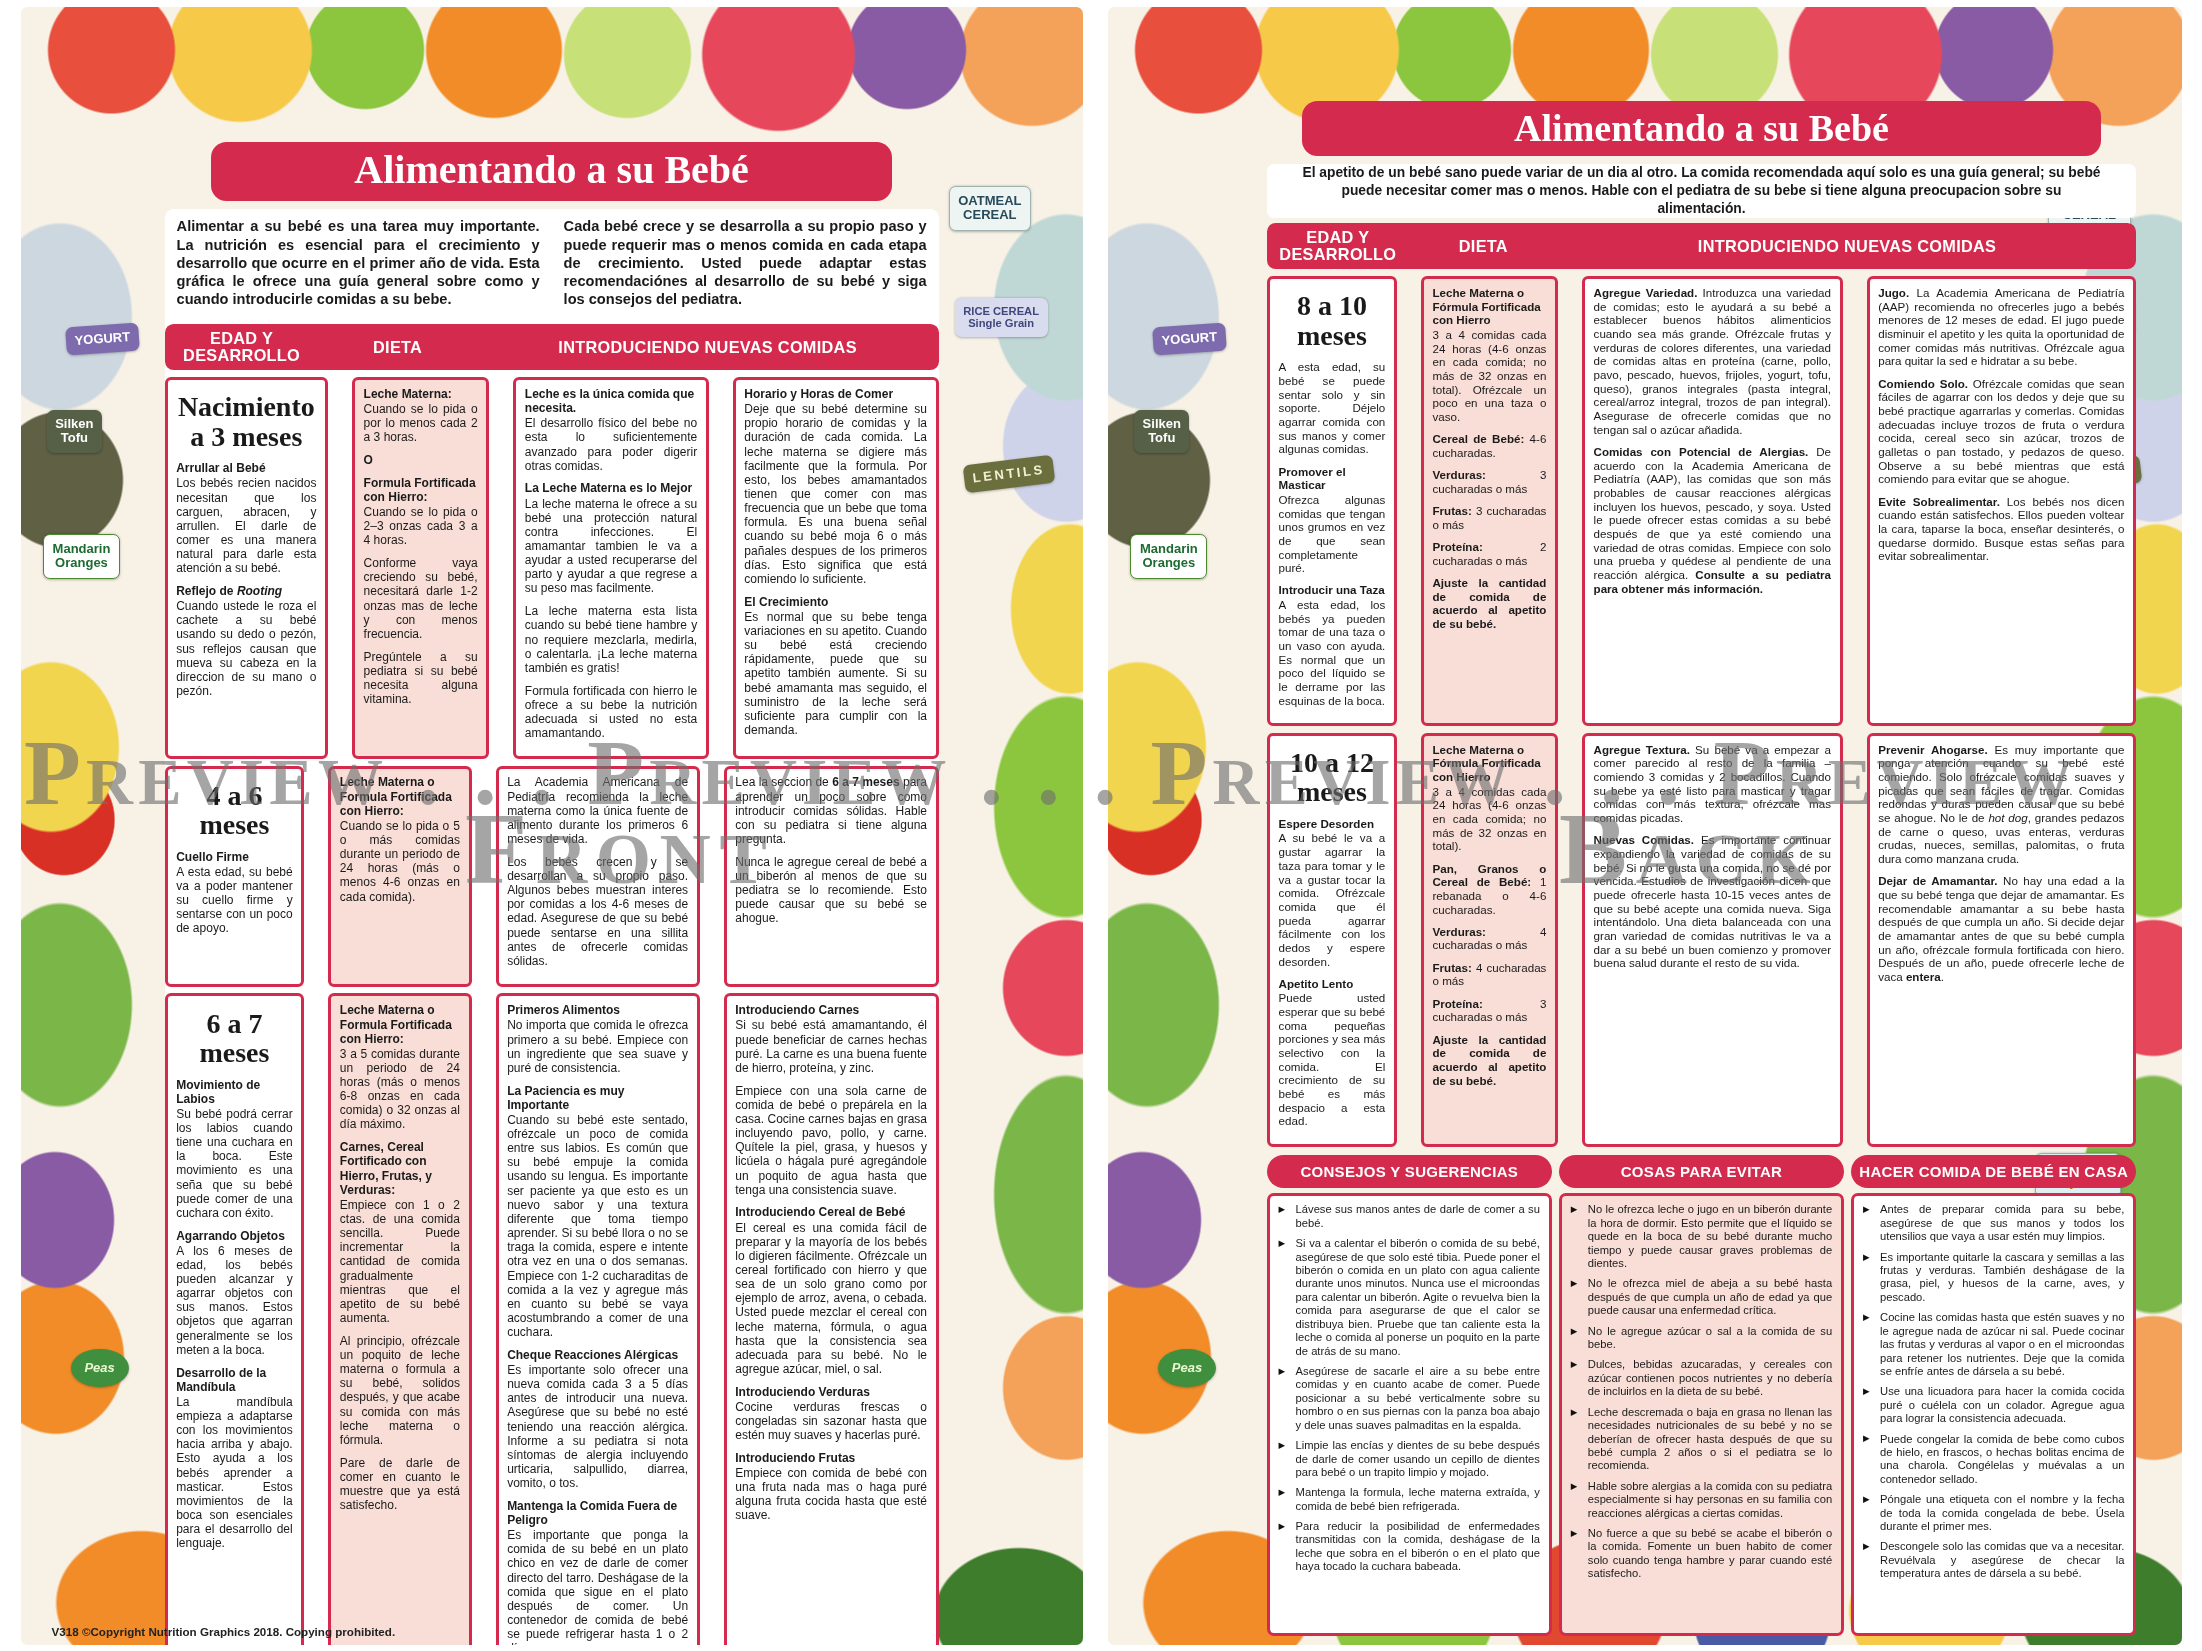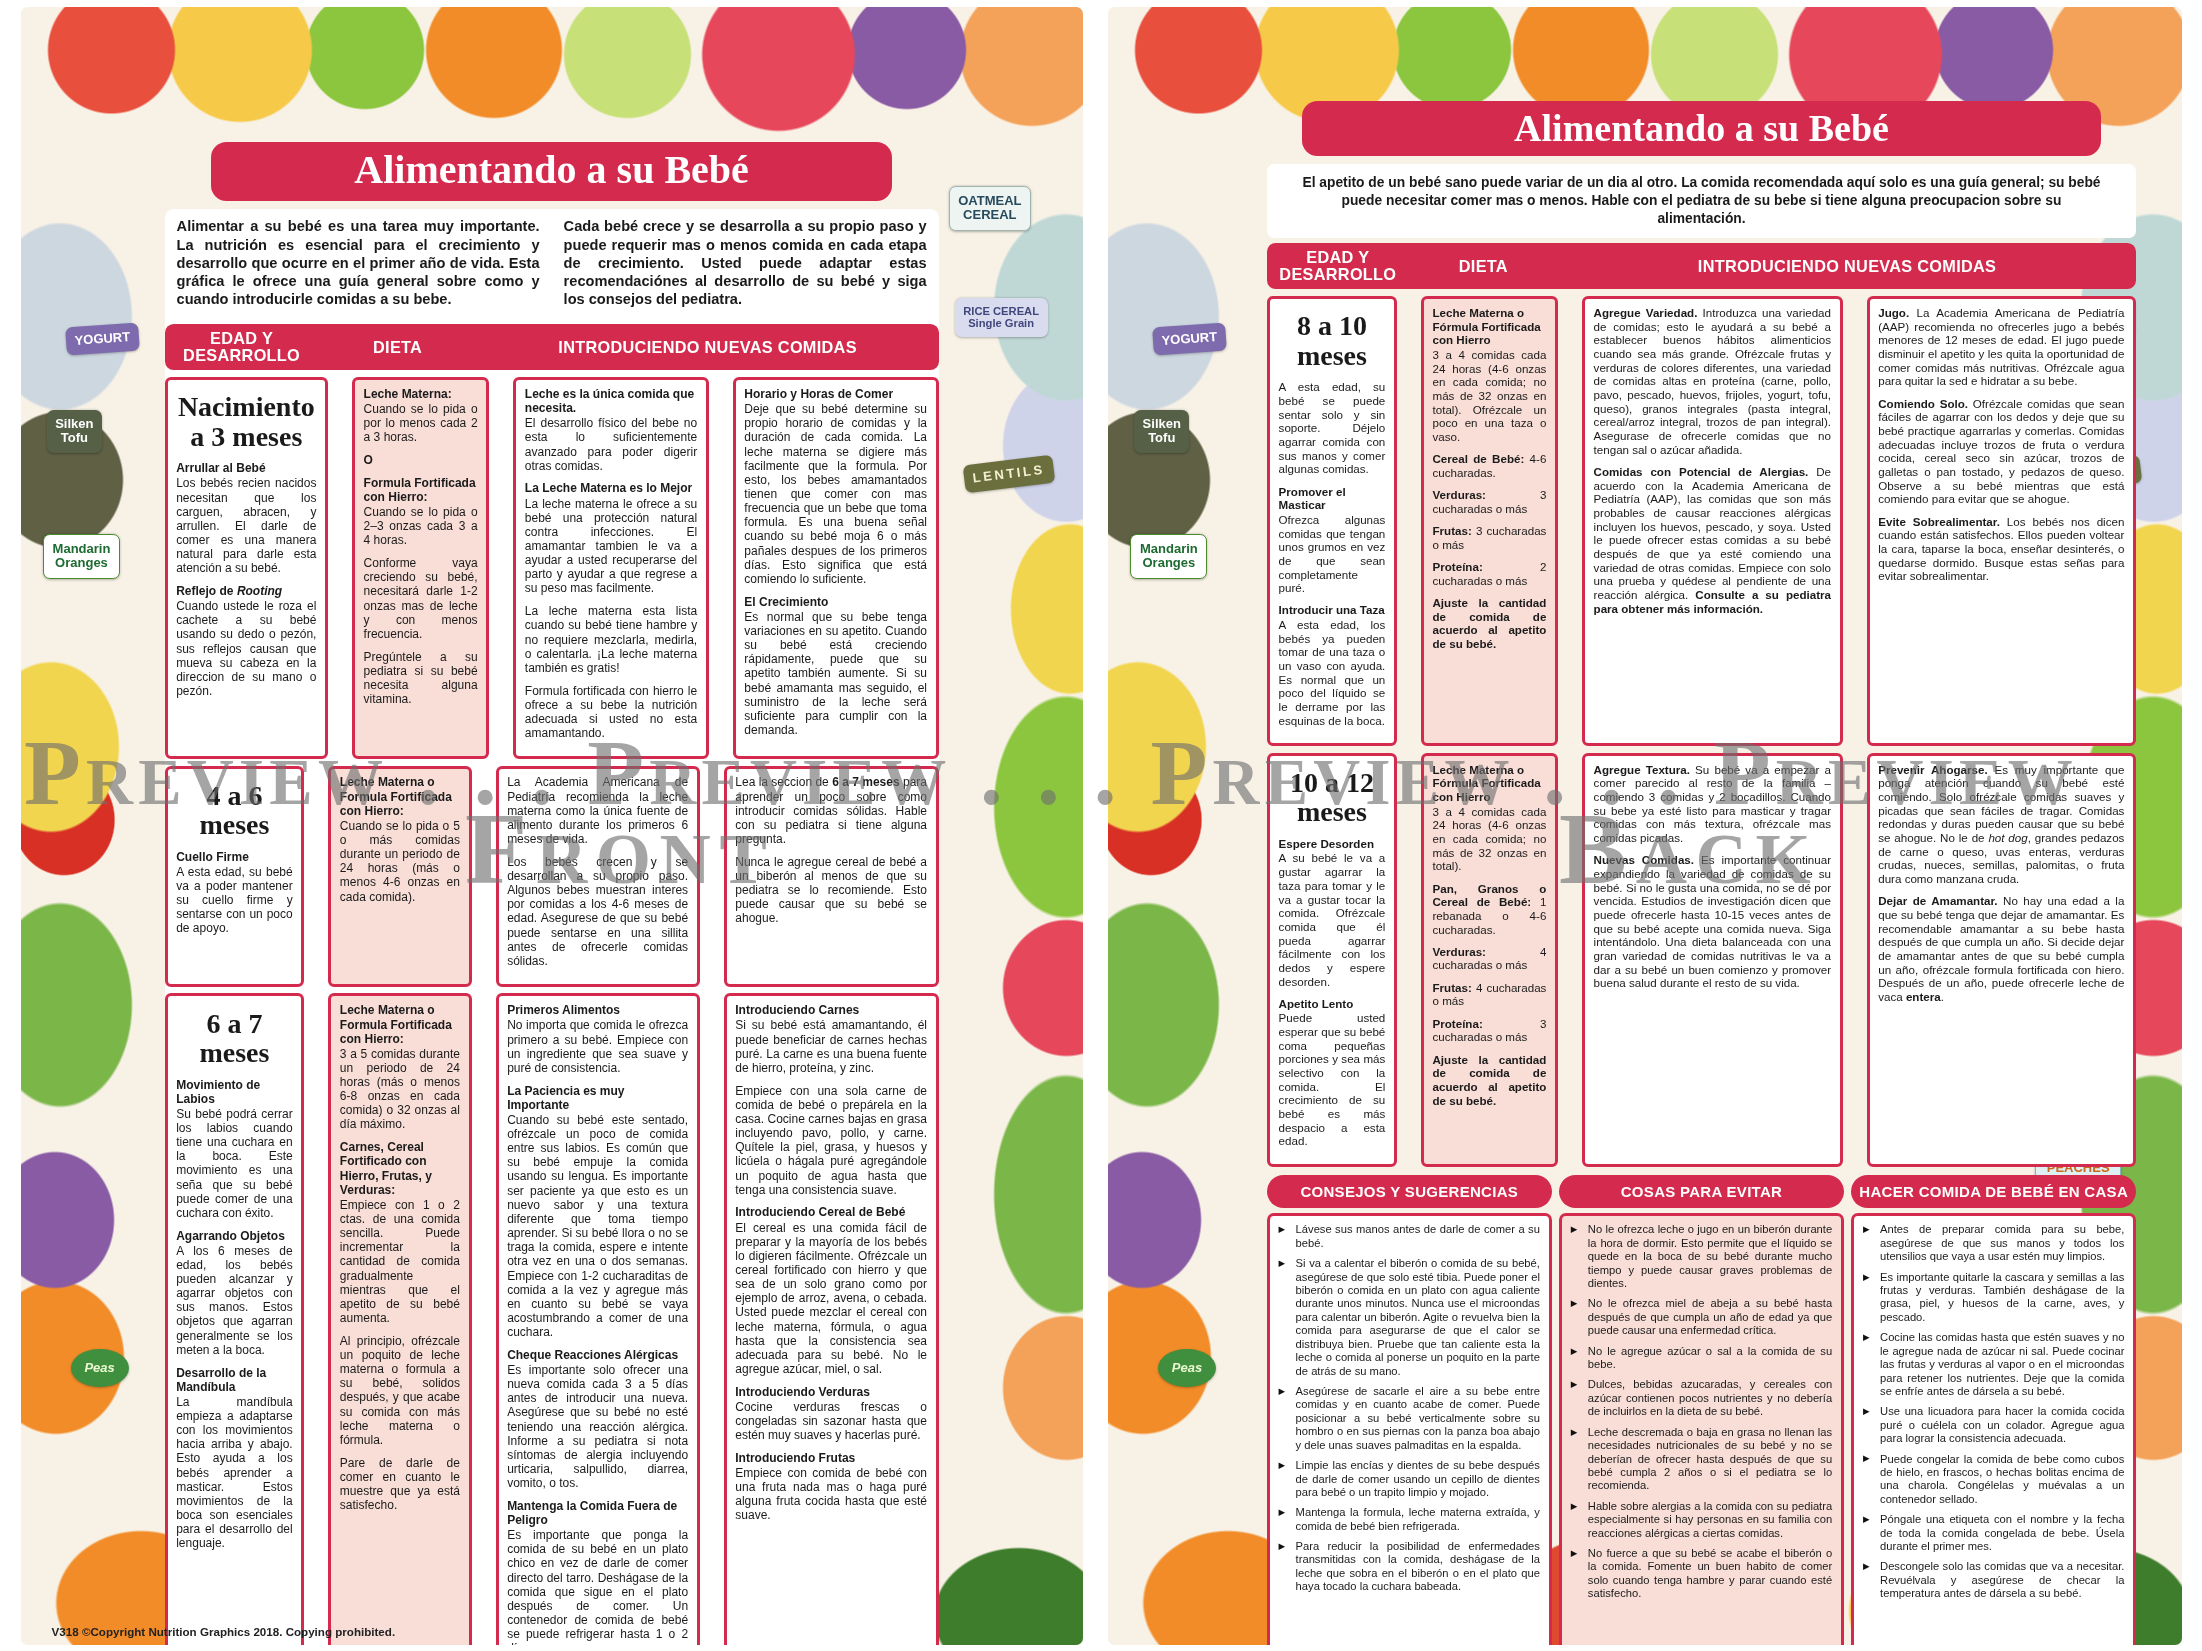--- a/index.html
+++ b/index.html
@@ -63,21 +63,21 @@
   #page-front .sheet{left:144px;top:127px;width:774px;}
   #page-back  .sheet{left:159px;top:86px;width:869px;}
   .titlebar{background:var(--red,#d42a4d);color:#fff;border-radius:15.5px;
     font-family:"Liberation Serif",serif;font-weight:bold;text-align:center;
     font-size:40px;line-height:1.0;padding:8.6px 0 10.3px;width:88%;margin:8px auto;}
   #page-back .titlebar{width:92%;font-size:38px;padding:7.7px 0 9.5px;}
   .card{background:#fff;border-radius:8.6px;margin-top:6px;padding:0;}
   .intro2{display:grid;grid-template-columns:1fr 1fr;gap:24px;padding:8.6px 12px 10.3px;
     font-weight:bold;font-size:14.6px;line-height:1.25;}
   .intro2 p{margin:0;text-align:justify;}
-  .introback{background:#fff;border-radius:6.9px;padding:10px 29px;
+  .introback{background:#fff;border-radius:6.9px;padding:0 29px;
     font-weight:bold;font-size:13.8px;line-height:1.3;text-align:center;}
   .colheads{background:var(--red,#d42a4d);color:#fff;border-radius:8.6px;display:grid;
     align-items:center;text-align:center;font-weight:bold;font-size:16.3px;line-height:1.05;
     padding:6px 0;margin-top:5.2px;letter-spacing:0.3px;}
   .colheads-front{grid-template-columns:19.5fr 20fr 58.5fr;}
   .colheads-back{grid-template-columns:16.3fr 17.2fr 66.5fr;}
   .rows{display:block;}
   .row{display:grid;gap:24px;margin-top:6.9px;}
   .row-front{grid-template-columns:19.5fr 20fr 28.5fr 30fr;}
   .row-back{grid-template-columns:16.3fr 17.2fr 32.7fr 33.8fr;}

